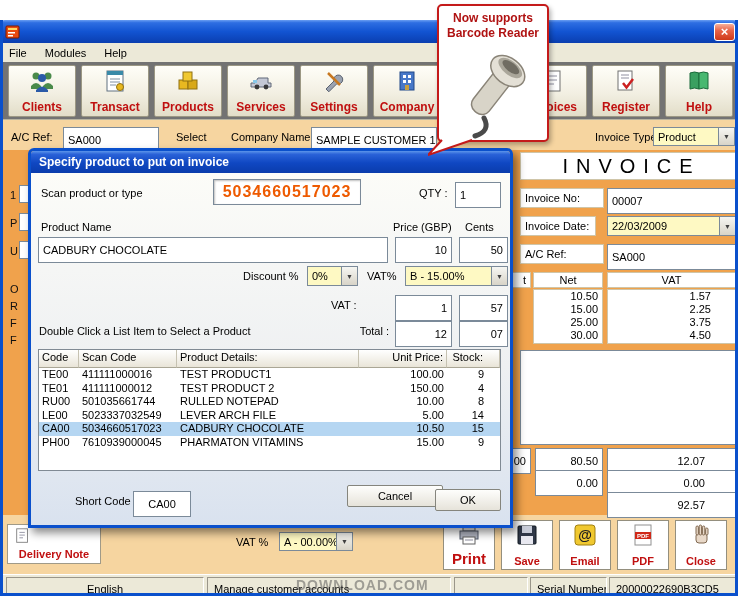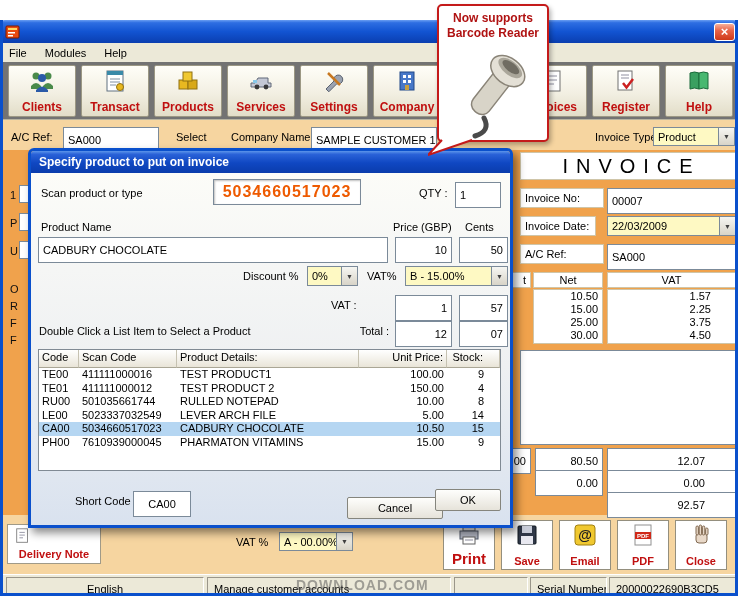--- a/index.html
+++ b/index.html
@@ -417,21 +417,21 @@
           <div class="c1">PH00</div>
             <div class="c2">7610939000045</div>
           <div class="c3">PHARMATON VITAMINS</div>
             <div class="c4">15.00</div>
           <div class="c5">9</div>
         </div>
       </div>
 
       <span class="lbl11" style="left:44px;top:322px">Short Code</span>
       <div class="tb c" style="left:102px;top:318px;width:58px;height:18px">CA00</div>
-      <div class="dbtn" style="left:316px;top:324px;width:96px">Cancel</div>
+      <div class="dbtn" style="left:316px;top:312px;width:96px">Cancel</div>
       <div class="dbtn" style="left:404px;top:316px;width:66px">OK</div>
     </div>
   </div>
 
   <div class="callout">
     <span class="cl" style="top:5px">Now supports</span>
     <span class="cl" style="top:20px">Barcode Reader</span>
     <svg style="position:absolute;left:6px;top:34px" width="96" height="100" viewBox="0 0 96 100">
       <path d="M30 96 q16 -5 9 -18" stroke="#4a4a4a" stroke-width="5" fill="none" stroke-linecap="round"></path>
       <g transform="rotate(38 48 50)">

